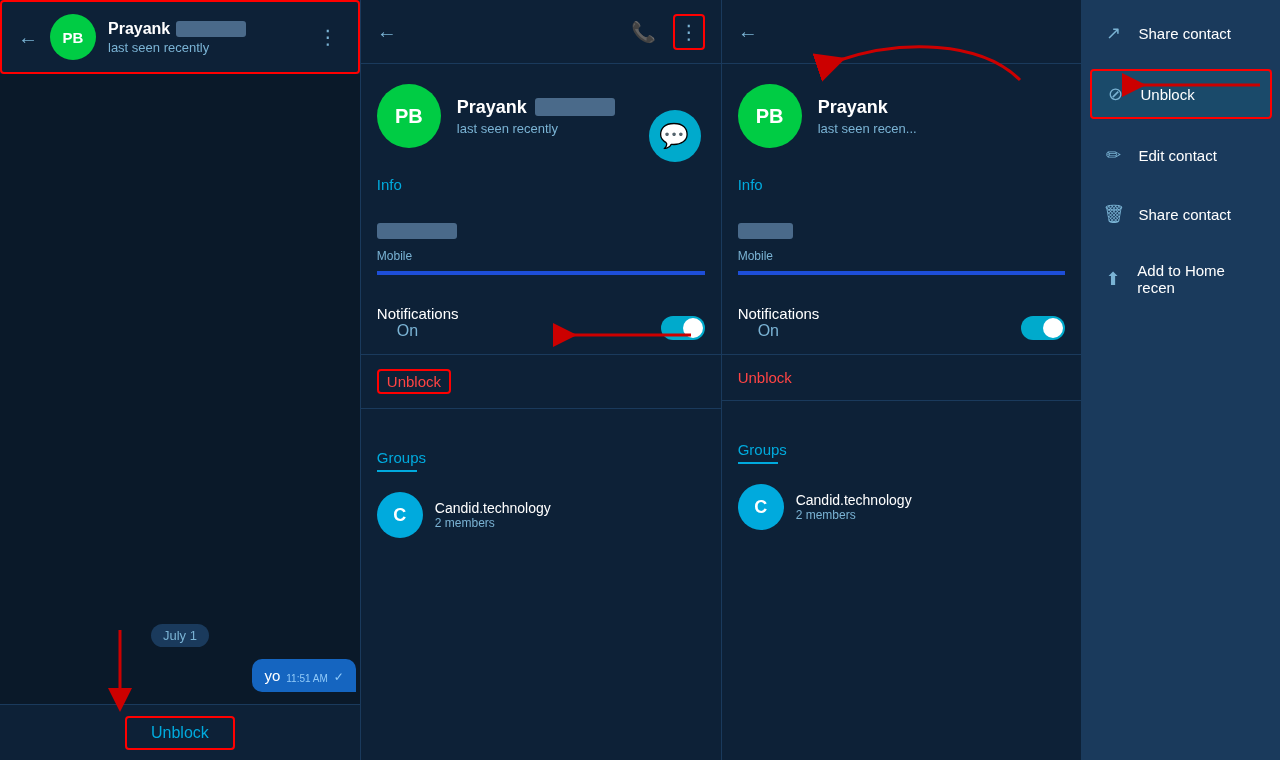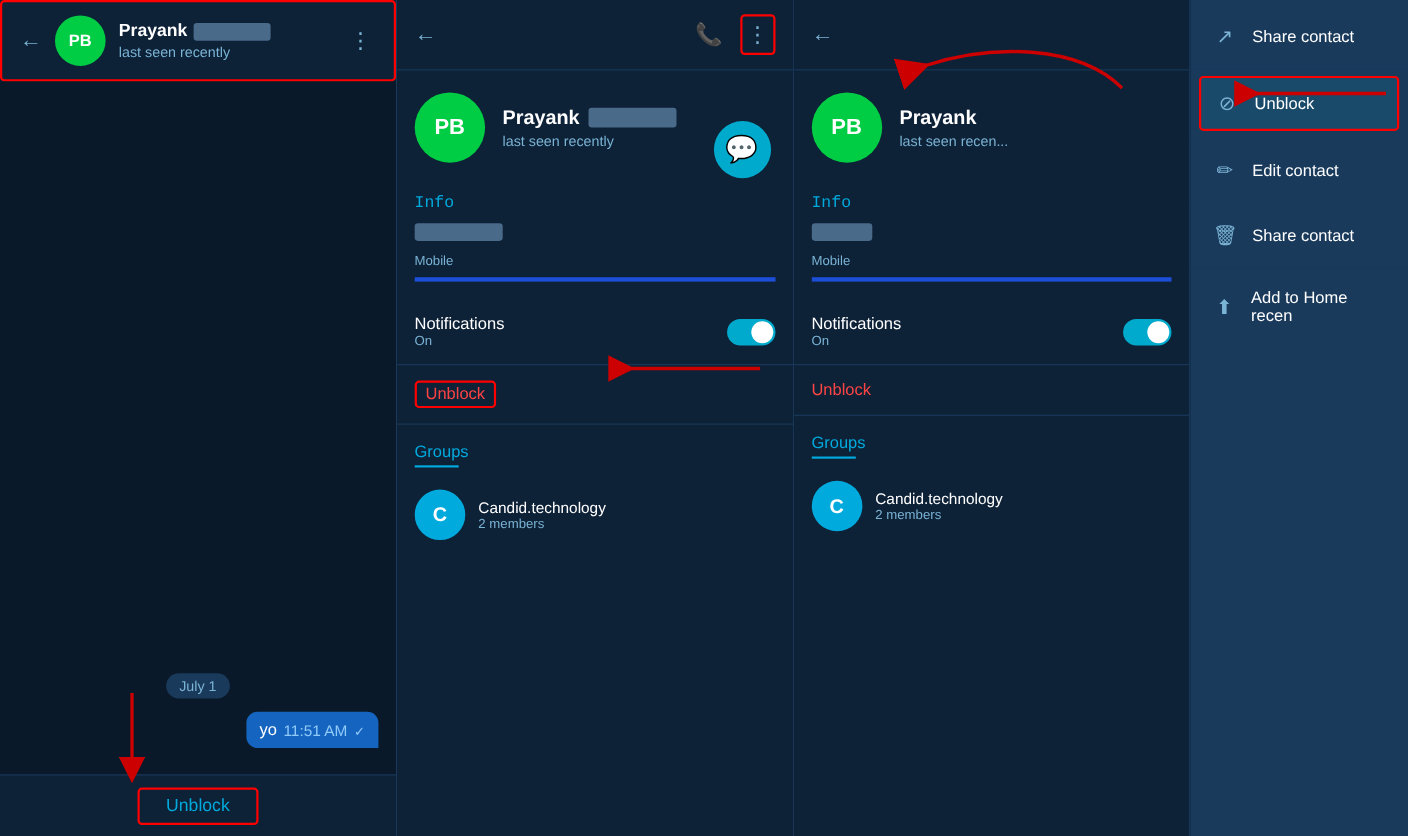--- a/index.html
+++ b/index.html
@@ -196,22 +196,21 @@
 
     
     .info-section {
       padding: 8px 16px 16px;
     }
 
     .info-label {
       color: #00aadd;
       font-size: 15px;
       font-weight: 500;
-      margin-bottom: 2px;
-      font-family: Liberation Mono, monospace;
+      margin-bottom: 22px;
     }
 
     .info-row {
       padding: 8px 0;
       border-bottom: 4px solid #1d4ed8;
     }
 
     .phone-blur {
       background: #4a6a8a;
       width: 80px;
@@ -232,34 +231,35 @@
 
     .field-type {
       color: #7ab3d4;
       font-size: 12px;
       margin-top: 2px;
     }
 
     
     .notifications-row {
       display: flex;
-      align-items: center;
+      align-items: flex-end;
       justify-content: space-between;
       padding: 14px 16px;
       border-bottom: 1px solid #1a3a5c;
     }
 
     .notifications-label {
       color: white;
       font-size: 15px;
     }
 
     .notifications-sub {
       color: #7ab3d4;
-      font-size: 12px;
+      font-size: 16px;
+      margin-left: 20px;
     }
 
     .toggle {
       width: 44px;
       height: 24px;
       border-radius: 12px;
       background: #00aacc;
       position: relative;
       cursor: pointer;
     }
@@ -296,20 +296,21 @@
     
     .groups-section {
       padding: 16px;
     }
 
     .groups-label {
       color: #00aadd;
       font-size: 15px;
       font-weight: 500;
       margin-bottom: 4px;
+      margin-top: 24px;
     }
 
     .groups-underline {
       width: 40px;
       height: 2px;
       background: #00aadd;
       margin-bottom: 12px;
     }
 
     .group-item {
@@ -340,21 +341,21 @@
     }
 
     .group-members {
       color: #7ab3d4;
       font-size: 12px;
     }
 
     
     .chat-area {
       flex: 1;
-      padding: 16px;
+      padding: 4px;
       display: flex;
       flex-direction: column;
       justify-content: flex-end;
       background: #0a1929;
     }
 
     .date-badge {
       text-align: center;
       color: #7ab3d4;
       font-size: 13px;
@@ -377,21 +378,21 @@
       align-items: flex-end;
       gap: 6px;
       margin-bottom: 8px;
     }
 
     .message-text {
       font-size: 15px;
     }
 
     .message-time {
-      font-size: 14px;
+      font-size: 10px;
       color: #90caf9;
       white-space: nowrap;
     }
 
     .check-mark {
       color: #90caf9;
       font-size: 12px;
     }
 
     

